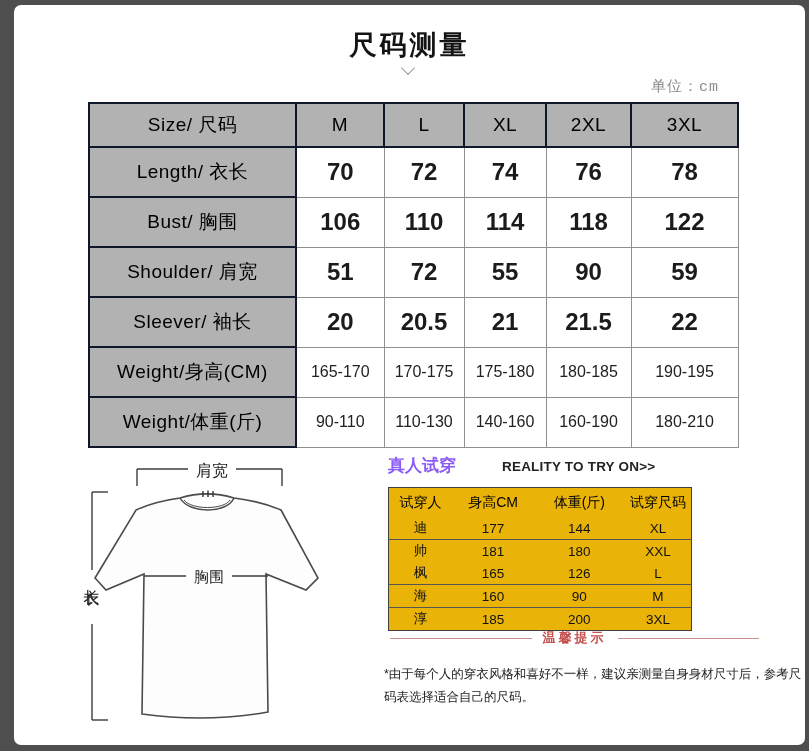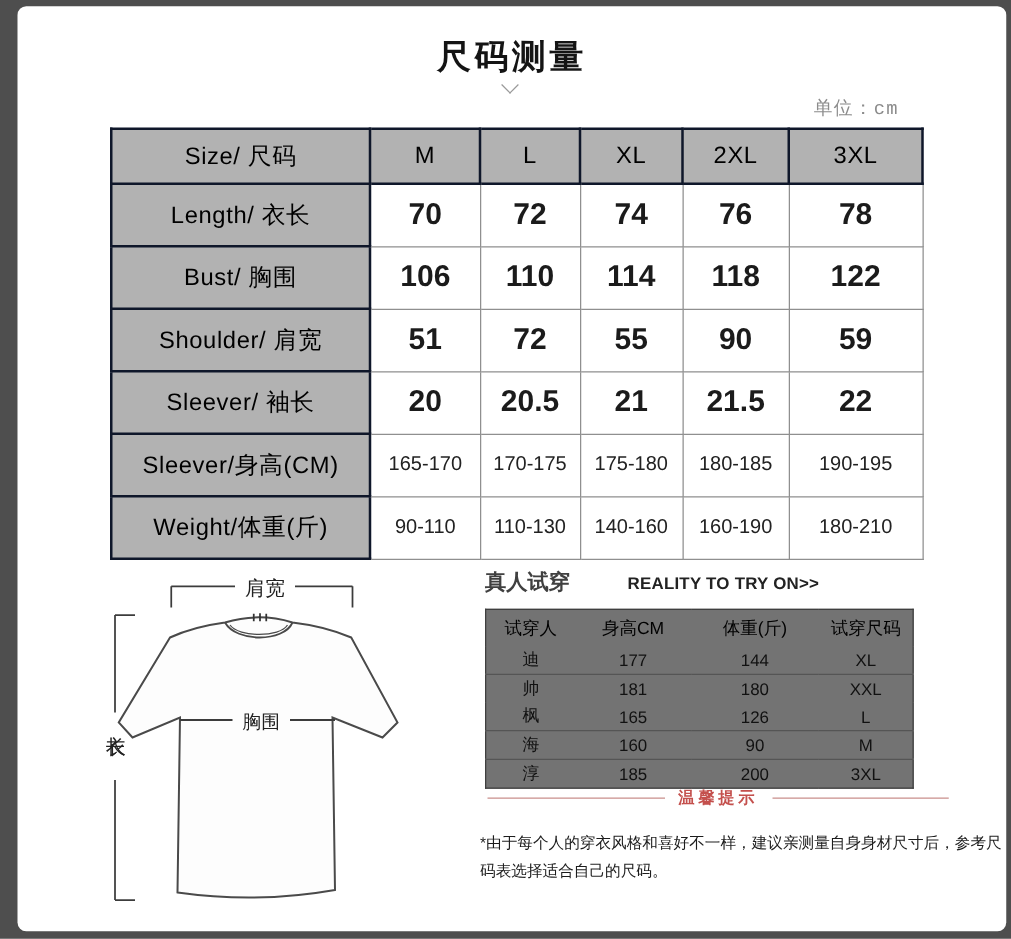--- a/index.html
+++ b/index.html
@@ -46,25 +46,25 @@
   table.size-table tr.light-row .val{font-size:16px;font-weight:400;color:#222;text-align:center;}
   table.size-table tr{height:50px;}
   table.size-table tr.head{height:44px;}
 
   
   .diagram{left:48px;top:447px;width:300px;height:293px;}
 
   
   .fit-section{left:374px;top:449px;width:372px;}
   .fit-header{display:flex;align-items:baseline;gap:8px;}
-  .fit-title-cn{font-size:17px;font-weight:bold;color:#404040;}
+  .fit-title-cn{font-size:17px;font-weight:bold;color:#8b5cf6;}
   .fit-title-en{font-size:13.5px;font-weight:600;color:#222;letter-spacing:0.2px;margin-left:38px;}
   table.fit-table{
-    margin-top:10px;width:343px;border-collapse:collapse;table-layout:fixed;
-    border:1.5px solid #3f3f3f;background:#737373;
+    margin-top:10px;width:304px;border-collapse:collapse;table-layout:fixed;
+    border:1.5px solid #3f3f3f;background:#eab308;
   }
   table.fit-table td{
     text-align:center;vertical-align:middle;padding:0;
     font-size:13.5px;color:#111;height:22px;
   }
   table.fit-table tr.fhead td{font-size:14px;height:29px;color:#000;}
   table.fit-table tr.sep td{border-bottom:1px solid #555;}
 
   
   .tips-row{
@@ -131,21 +131,21 @@
     </tr>
     <tr>
       <td class="lbl">Sleever/ 袖长</td>
       <td class="val">20</td>
       <td class="val">20.5</td>
       <td class="val">21</td>
       <td class="val">21.5</td>
       <td class="val">22</td>
     </tr>
     <tr class="light-row">
-      <td class="lbl">Sleever/身高(CM)</td>
+      <td class="lbl">Weight/身高(CM)</td>
       <td class="val">165-170</td>
       <td class="val">170-175</td>
       <td class="val">175-180</td>
       <td class="val">180-185</td>
       <td class="val">190-195</td>
     </tr>
     <tr class="light-row">
       <td class="lbl">Weight/体重(斤)</td>
       <td class="val">90-110</td>
       <td class="val">110-130</td>

